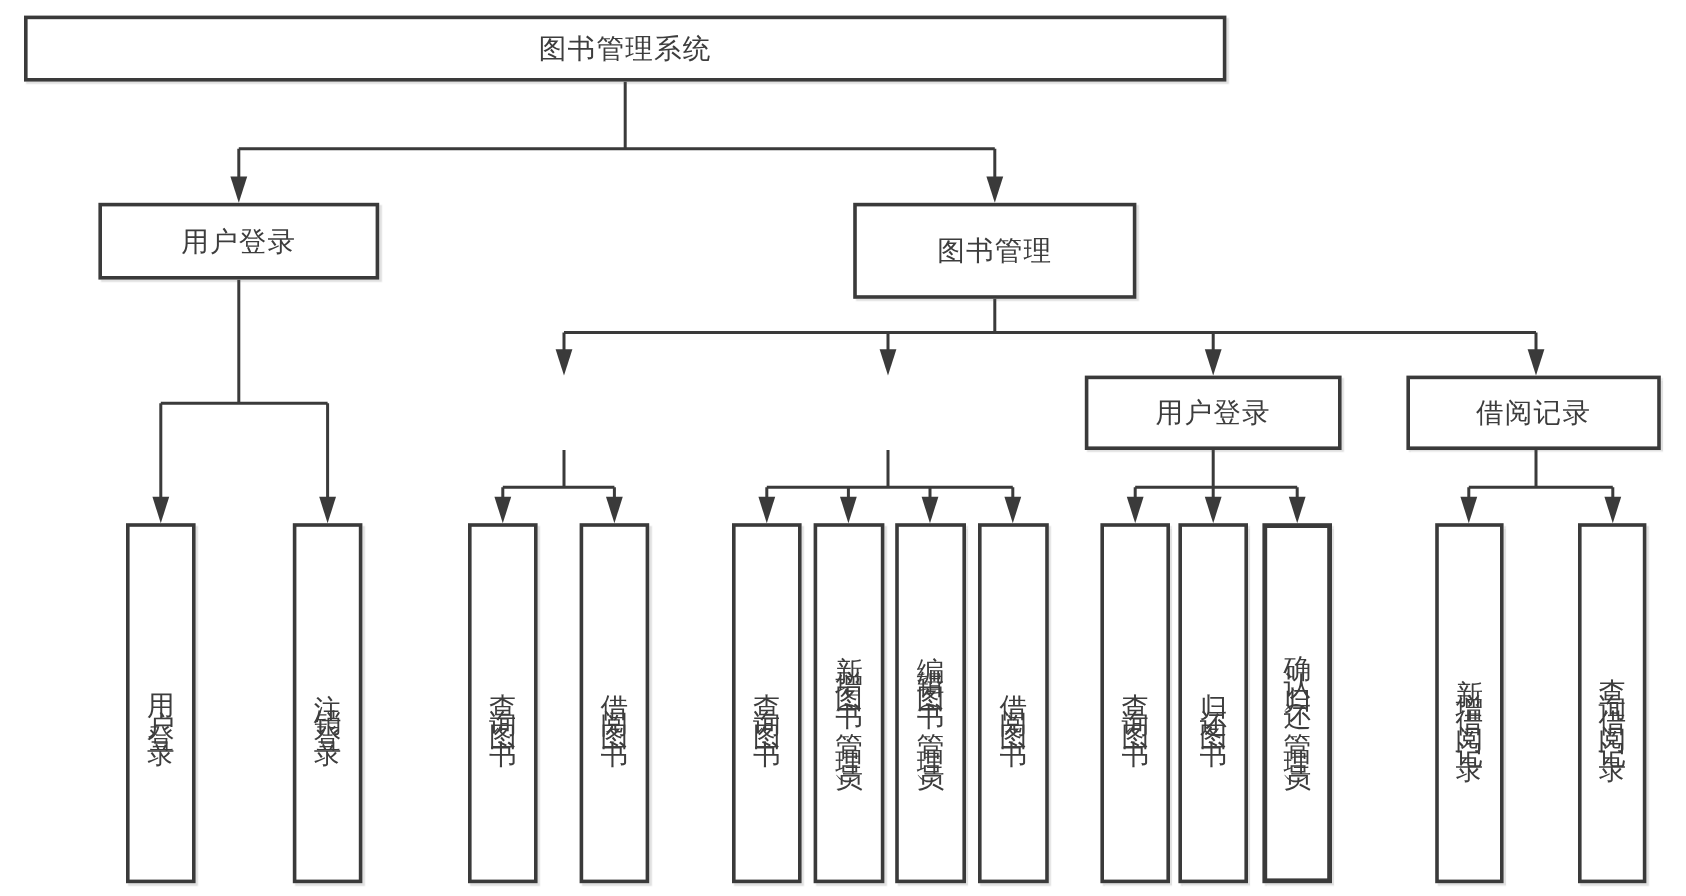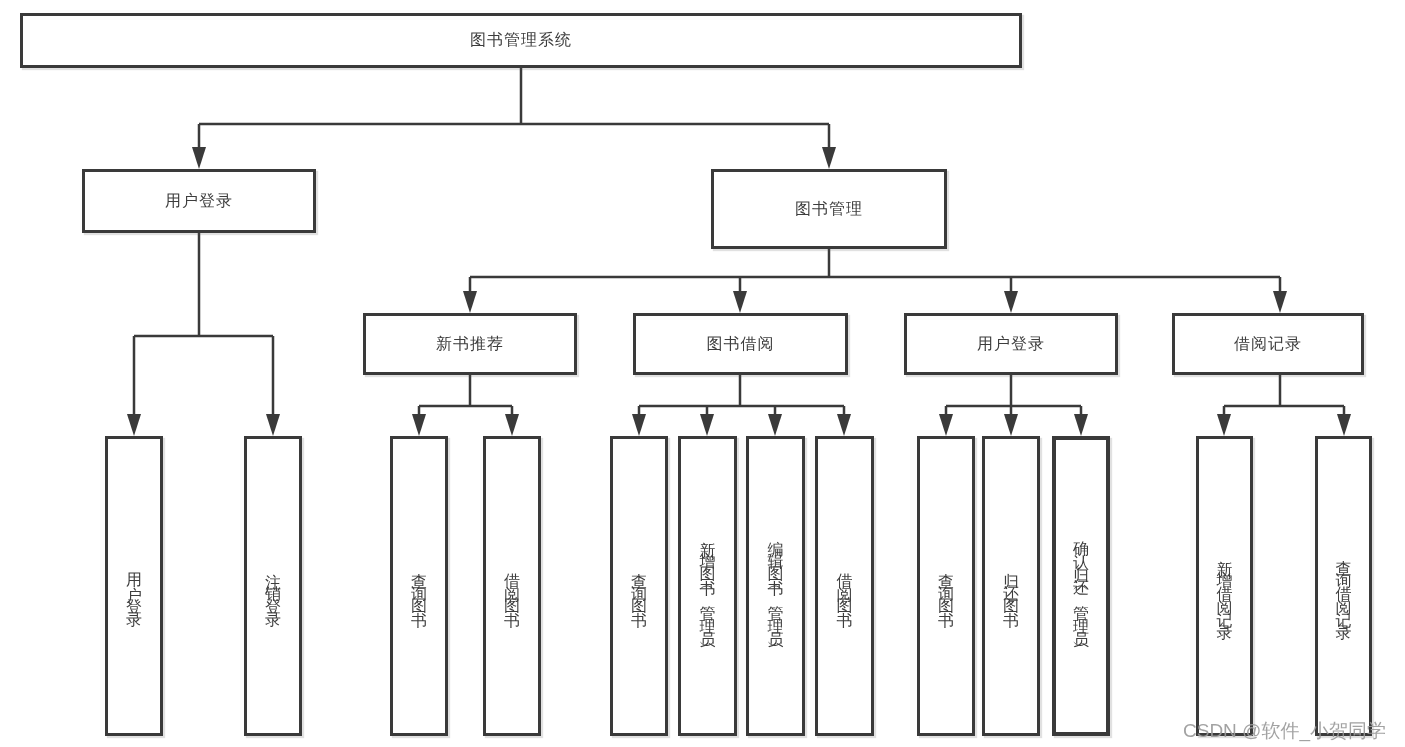--- a/index.html
+++ b/index.html
@@ -11,41 +11,41 @@
     overflow:hidden;
   }
   .wires { position:absolute; left:0; top:0; z-index:0; }
   .node {
     position:absolute;
     box-sizing:border-box;
     background:#ffffff;
     border:3px solid #3a3a3a;
     display:flex; align-items:center; justify-content:center;
     color:#3d3d3d;
-    font-size:16px;
+    font-size:23px;
     letter-spacing:1px;
     z-index:1;
     box-shadow:2px 2px 1px rgba(90,90,90,0.18);
   }
   .node.vert span {
     writing-mode:vertical-rl;
     letter-spacing:13px;
     line-height:1;
     white-space:nowrap;
   }
   .node.thick { border-width:4px; }
 
   
   .n-root     { left:20px;  top:13px;  width:1002px; height:55px; }
   .n-login    { left:82px;  top:169px; width:234px;  height:64px; }
   .n-mgmt     { left:711px; top:169px; width:236px;  height:80px; }
   .n-newrec   { left:363px; top:313px; width:214px;  height:62px; }
   .n-borrow   { left:633px; top:313px; width:215px;  height:62px; }
   .n-current  { left:904px; top:313px; width:214px;  height:62px; }
-  .n-records  { left:1172px;top:313px; width:192px;  height:62px; }
+  .n-records  { left:1172px;top:313px; width:212px;  height:62px; }
 
   .leaf { top:436px; height:300px; }
   .lf1  { left:105px;  width:58px; }
   .lf2  { left:244px;  width:58px; }
   .lf3  { left:390px;  width:58px; }
   .lf4  { left:483px;  width:58px; }
   .lf5  { left:610px;  width:58px; }
   .lf6  { left:678px;  width:59px; }
   .lf7  { left:746px;  width:59px; }
   .lf8  { left:815px;  width:59px; }
@@ -114,26 +114,20 @@
     <span>图书管理系统</span>
   </div>
 
   <div class="node n-login">
     <span>用户登录</span>
   </div>
   <div class="node n-mgmt">
     <span>图书管理</span>
   </div>
 
-  <div class="node n-newrec">
-    <span>新书推荐</span>
-  </div>
-  <div class="node n-borrow">
-    <span>图书借阅</span>
-  </div>
   <div class="node n-current">
     <span>用户登录</span>
   </div>
   <div class="node n-records">
     <span>借阅记录</span>
   </div>
 
   <div class="node vert leaf lf1">
     <span>用户登录</span>
   </div>
@@ -167,15 +161,14 @@
   <div class="node vert leaf lf11 thick">
     <span>确认归还（管理员）</span>
   </div>
   <div class="node vert leaf lf12">
     <span>新增借阅记录</span>
   </div>
   <div class="node vert leaf lf13">
     <span>查询借阅记录</span>
   </div>
 
-  <div class="watermark">CSDN @软件_小贺同学</div>
 
 </div>
 
 </body></html>

